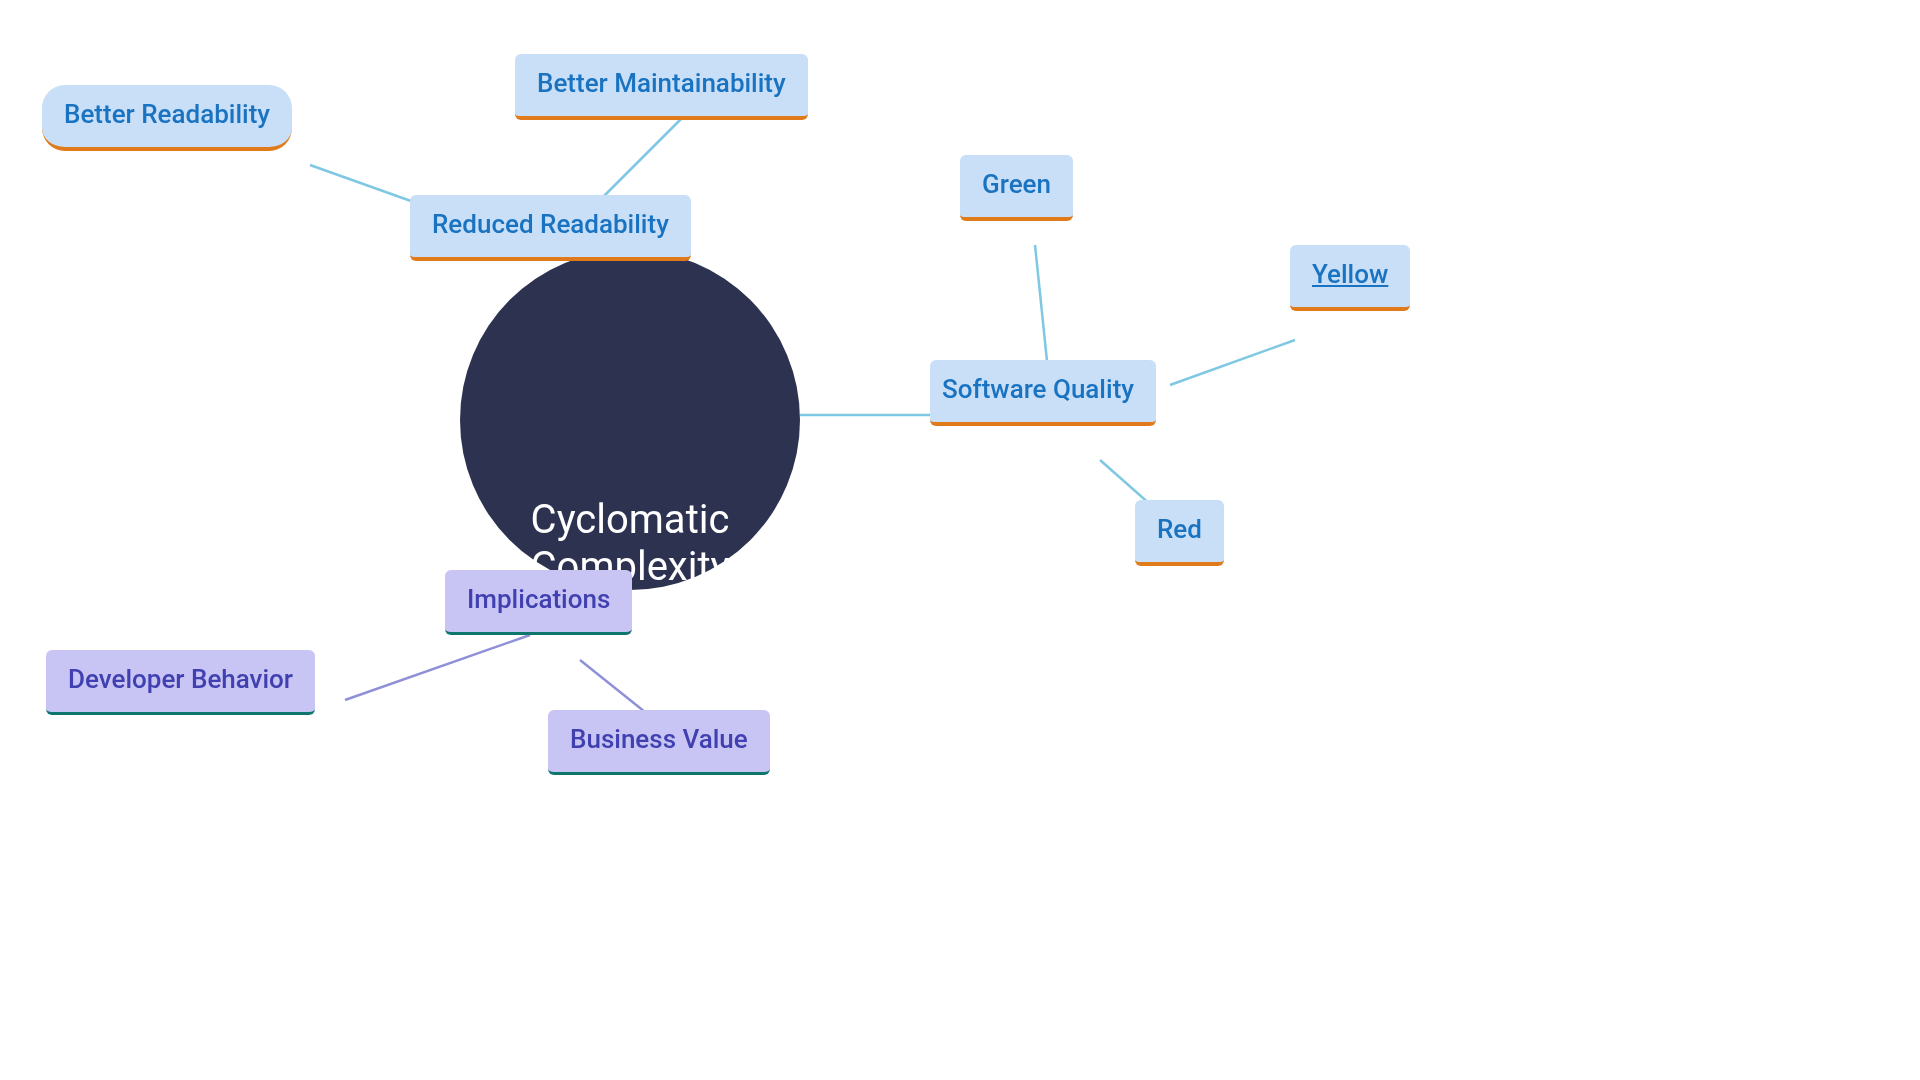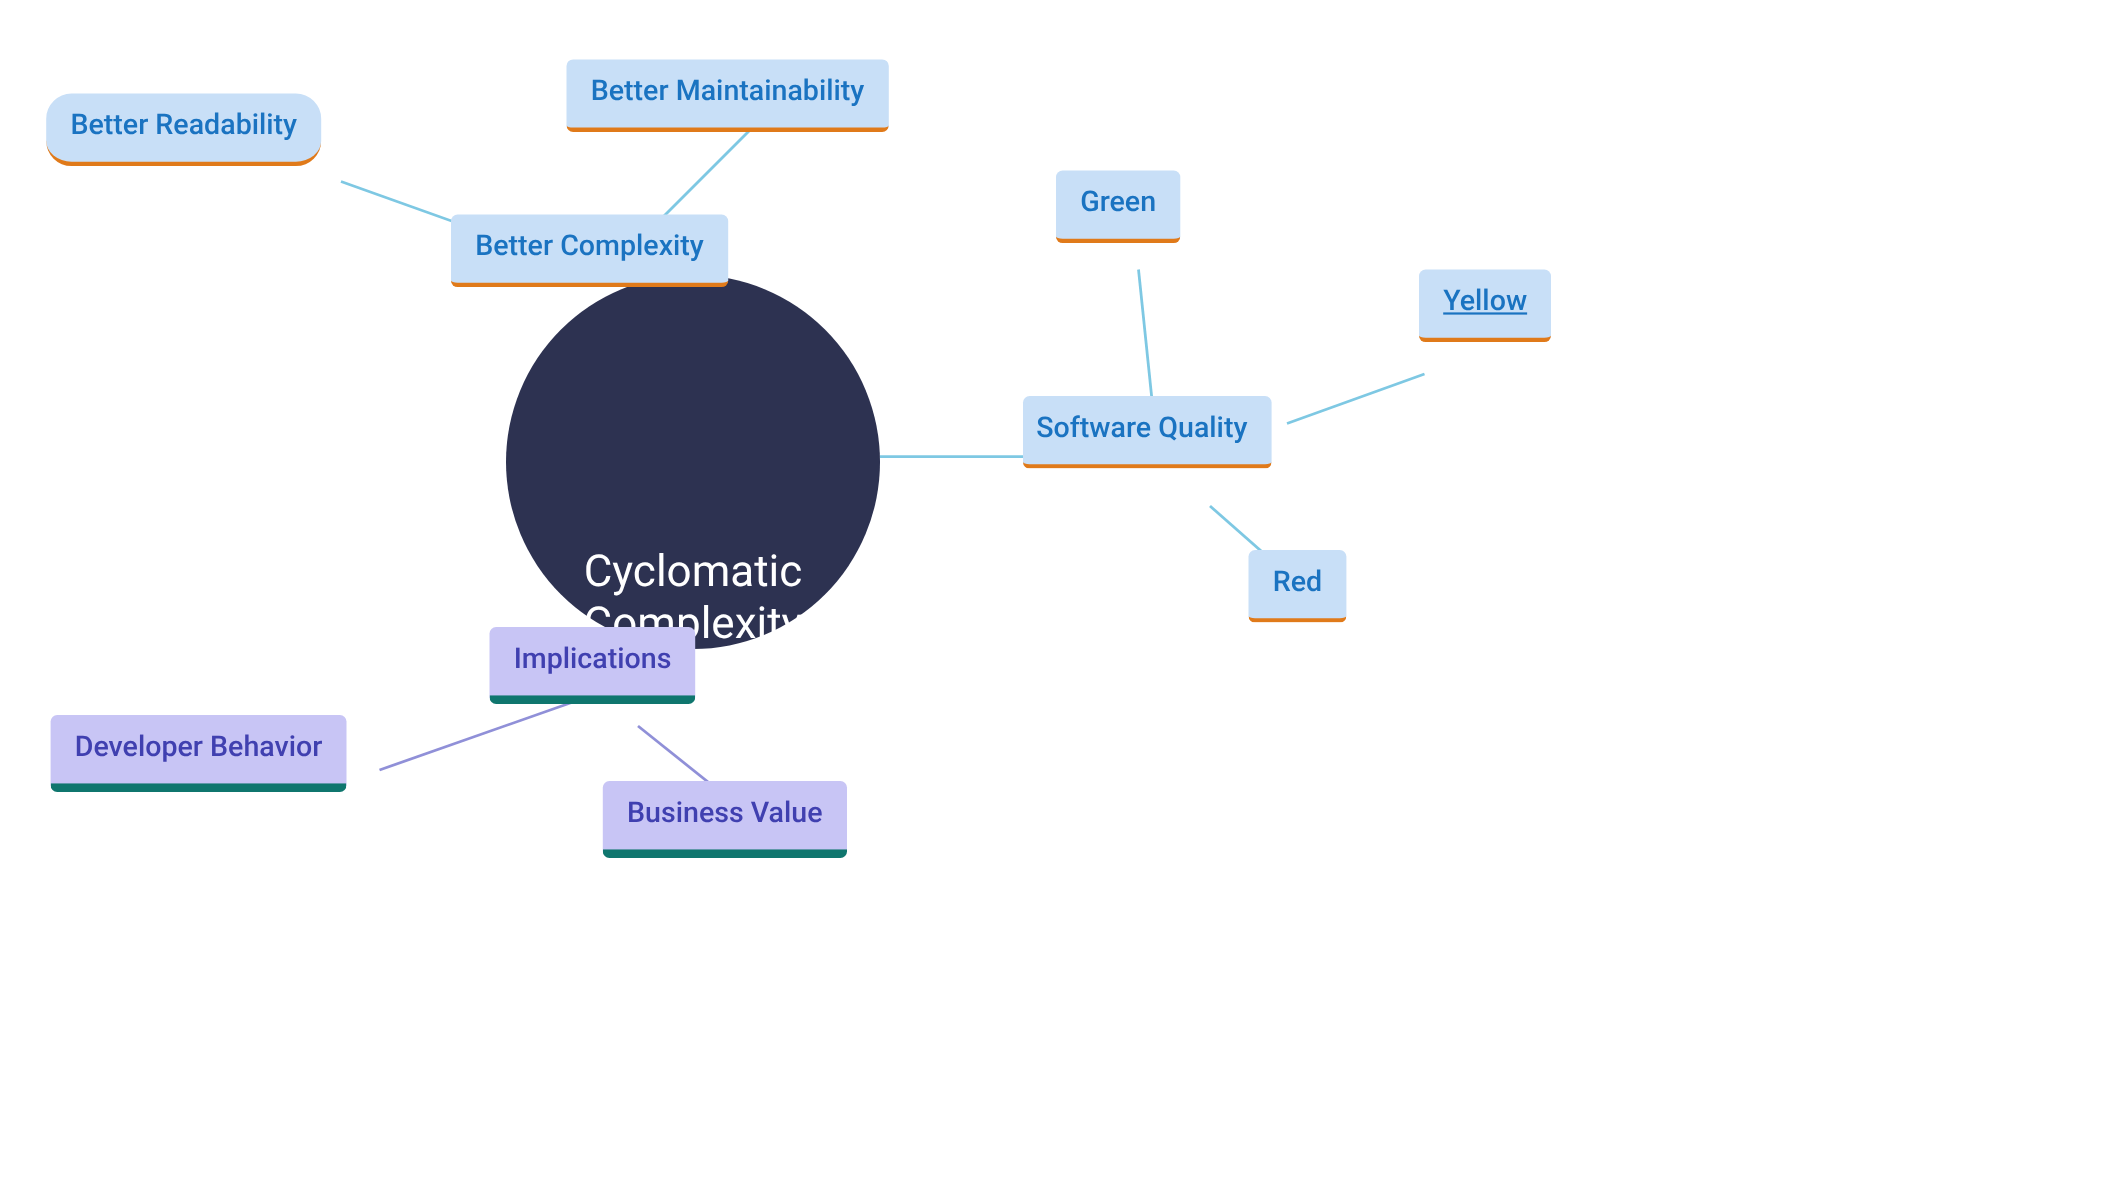--- a/index.html
+++ b/index.html
@@ -45,21 +45,21 @@
       white-space: nowrap;
     }
     .node-blue {
       background: #c8dff7;
       color: #1a73c1;
       border-bottom: 4px solid #e07a1a;
     }
     .node-purple {
       background: #c8c5f5;
       color: #4040b0;
-      border-bottom: 8px solid #0f766e;
+      border-bottom: 3px solid #0f766e;
     }
   </style>
 </head>
 <body>
 
 <svg class="connections">
 
   <line x1="630" y1="280" x2="580" y2="280" stroke="#7ec8e3" stroke-width="2.5"></line>
 
   <line x1="520" y1="240" x2="310" y2="165" stroke="#7ec8e3" stroke-width="2.5"></line>
@@ -87,21 +87,21 @@
 
 <div class="node node-blue" style="left:42px; top:85px;border-radius:23px;">
   <span>Better Readability</span>
 </div>
 
 <div class="node node-blue" style="left:515px; top:30px;margin-top:24px;">
   <span>Better Maintainability</span>
 </div>
 
 <div class="node node-blue" style="left:410px; top:195px;">
-  <span>Better Complexity</span>
+  <span>Reduced Readability</span>
 </div>
 
 <div class="node node-blue" style="left:930px; top:360px;padding-left:12px;">
   <span>Software Quality</span>
 </div>
 
 <div class="node node-blue" style="left:960px; top:155px;">
   <span>Green</span>
 </div>
 

